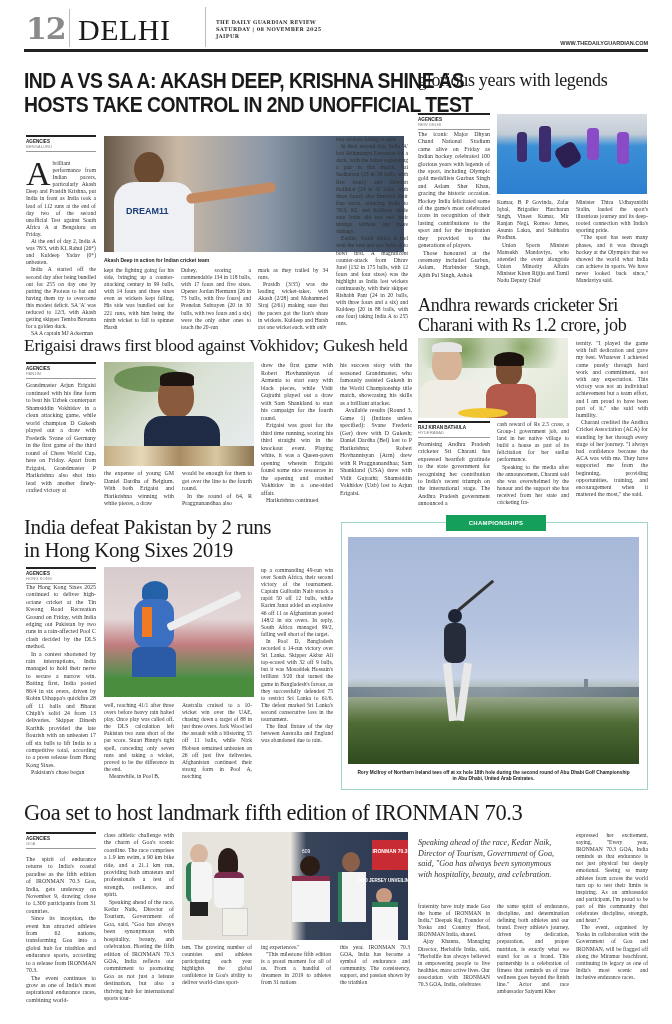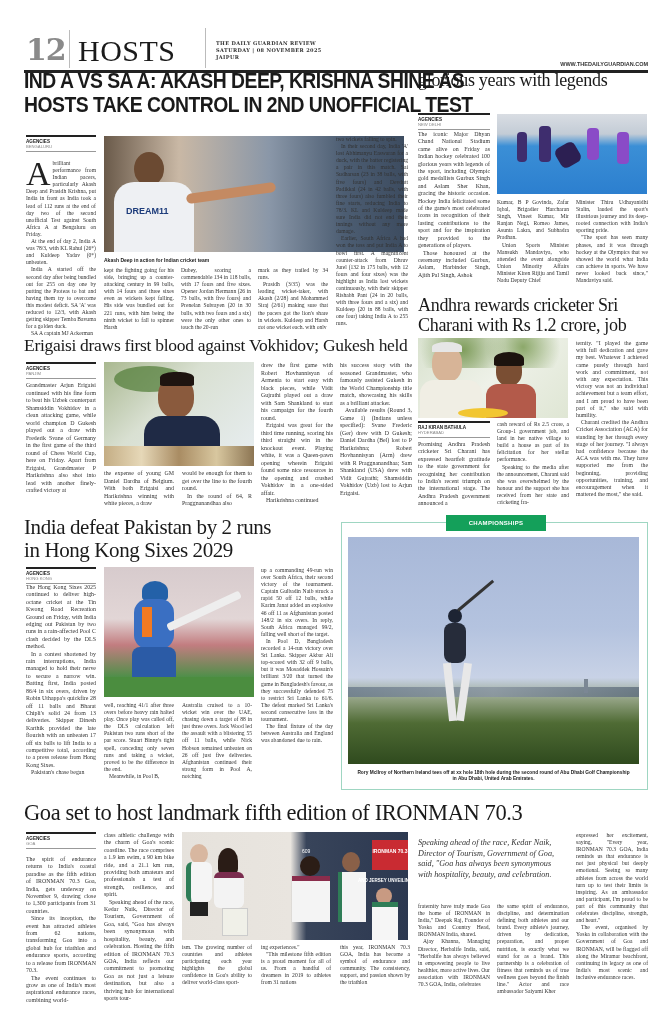--- a/index.html
+++ b/index.html
@@ -13,24 +13,24 @@
   .byline{position:absolute;border-top:2px solid #222;padding-top:2px;font-family:"Liberation Sans",sans-serif}
   .byline .by{font-size:4.6px;font-weight:bold;color:#222}
   .byline .loc{font-size:4.2px;color:#888;border-bottom:1px solid #999;padding-bottom:2px}
   .caption{position:absolute;font-family:"Liberation Sans",sans-serif;font-weight:bold;font-size:5px;color:#222}
   .photo{position:absolute;overflow:hidden}
   .drop{float:left;font-size:34px;line-height:28px;padding-right:2px;font-family:"Liberation Serif",serif;color:#222}
 </style>
 </head>
 <body>
 
-<div class="abs" style="left:24px;top:24px;width:624px;height:48px;">
+<div class="abs" style="left:24px;top:3px;width:624px;height:48px;">
   <div class="abs" style="left:2px;top:8px;font-family:'DejaVu Serif',serif;font-size:30px;font-weight:bold;color:#8a8a8a;letter-spacing:-1px;">12</div>
   <div class="abs" style="left:45px;top:6px;width:1px;height:38px;background:#bbb;"></div>
-  <div class="abs" style="left:54px;top:10px;font-family:'Liberation Serif',serif;font-size:30px;color:#1a1a1a;letter-spacing:0.5px;">HOSTS</div>
+  <div class="abs" style="left:54px;top:10px;font-family:'Liberation Serif',serif;font-size:30px;color:#1a1a1a;letter-spacing:0.5px;">DELHI</div>
   <div class="abs" style="left:181px;top:4px;width:1px;height:40px;background:#bbb;"></div>
   <div class="abs" style="left:192px;top:16px;font-family:'DejaVu Serif',serif;font-size:5px;font-weight:bold;color:#333;letter-spacing:0.4px;">THE DAILY GUARDIAN REVIEW</div>
   <div class="abs" style="left:192px;top:23px;font-family:'DejaVu Serif',serif;font-size:5px;font-weight:bold;color:#333;letter-spacing:0.4px;">SATURDAY | 08 NOVEMBER 2025</div>
   <div class="abs" style="left:192px;top:30px;font-family:'DejaVu Serif',serif;font-size:5px;font-weight:bold;color:#333;letter-spacing:0.4px;">JAIPUR</div>
   <div class="abs" style="right:0;top:37px;font-family:'Liberation Sans',sans-serif;font-size:5.5px;font-weight:bold;color:#333;">WWW.THEDAILYGUARDIAN.COM</div>
   <div class="abs" style="left:0;top:46px;width:624px;height:3px;background:#222;"></div>
 </div>
 
 <div class="hl" style="left:24px;top:69px;width:390px;font-family:'Liberation Sans',sans-serif;font-weight:bold;font-size:22.5px;line-height:24px;letter-spacing:-0.6px;transform:scaleX(0.86);transform-origin:left top;white-space:nowrap;">
   <div>IND A VS SA A: AKASH DEEP, KRISHNA SHINE AS</div>
@@ -153,21 +153,21 @@
   <p class="noind">cash reward of Rs 2.5 crore, a Group-1 government job, and land in her native village to build a house as part of its felicitation for her stellar performance.</p>
   <p>Speaking to the media after the announcement, Charani said she was overwhelmed by the honour and the support she has received from her state and cricketing fra-</p>
 </div>
 <div class="col" style="left:576px;top:340px;width:72px;height:170px;font-size:5.8px;line-height:7.2px;">
   <p class="noind">ternity. "I played the game with full dedication and gave my best. Whatever I achieved came purely through hard work and commitment, not with any expectation. This victory was not an individual achievement but a team effort, and I am proud to have been part of it," she said with humility.</p>
   <p>Charani credited the Andhra Cricket Association (ACA) for standing by her through every stage of her journey. "I always had confidence because the ACA was with me. They have supported me from the beginning, providing opportunities, training, and encouragement when it mattered the most," she said.</p>
 </div>
 
 <div class="hl" style="left:24px;top:516px;width:320px;font-size:21px;line-height:23px;letter-spacing:-0.4px;">
   <div>India defeat Pakistan by 2 runs</div>
-  <div>in Hong Kong Sixes 2029</div>
+  <div>in Hong Kong Sixes 2019</div>
 </div>
 <div class="byline" style="left:26px;top:567px;width:70px;">
   <div class="by">AGENCIES</div>
   <div class="loc">HONG KONG</div>
 </div>
 <div class="col" style="left:26px;top:584px;width:70px;height:200px;font-size:5.9px;line-height:7.4px;">
   <p class="noind">The Hong Kong Sixes 2025 continued to deliver high-octane cricket at the Tin Kwong Road Recreation Ground on Friday, with India edging out Pakistan by two runs in a rain-affected Pool C clash decided by the DLS method.</p>
   <p>In a contest shortened by rain interruptions, India managed to hold their nerve to secure a narrow win. Batting first, India posted 86/4 in six overs, driven by Robin Uthappa's quickfire 28 off 11 balls and Bharat Chipli's solid 24 from 13 deliveries. Skipper Dinesh Karthik provided the late flourish with an unbeaten 17 off six balls to lift India to a competitive total, according to a press release from Hong Kong Sixes.</p>
   <p>Pakistan's chase began</p>
 </div>

